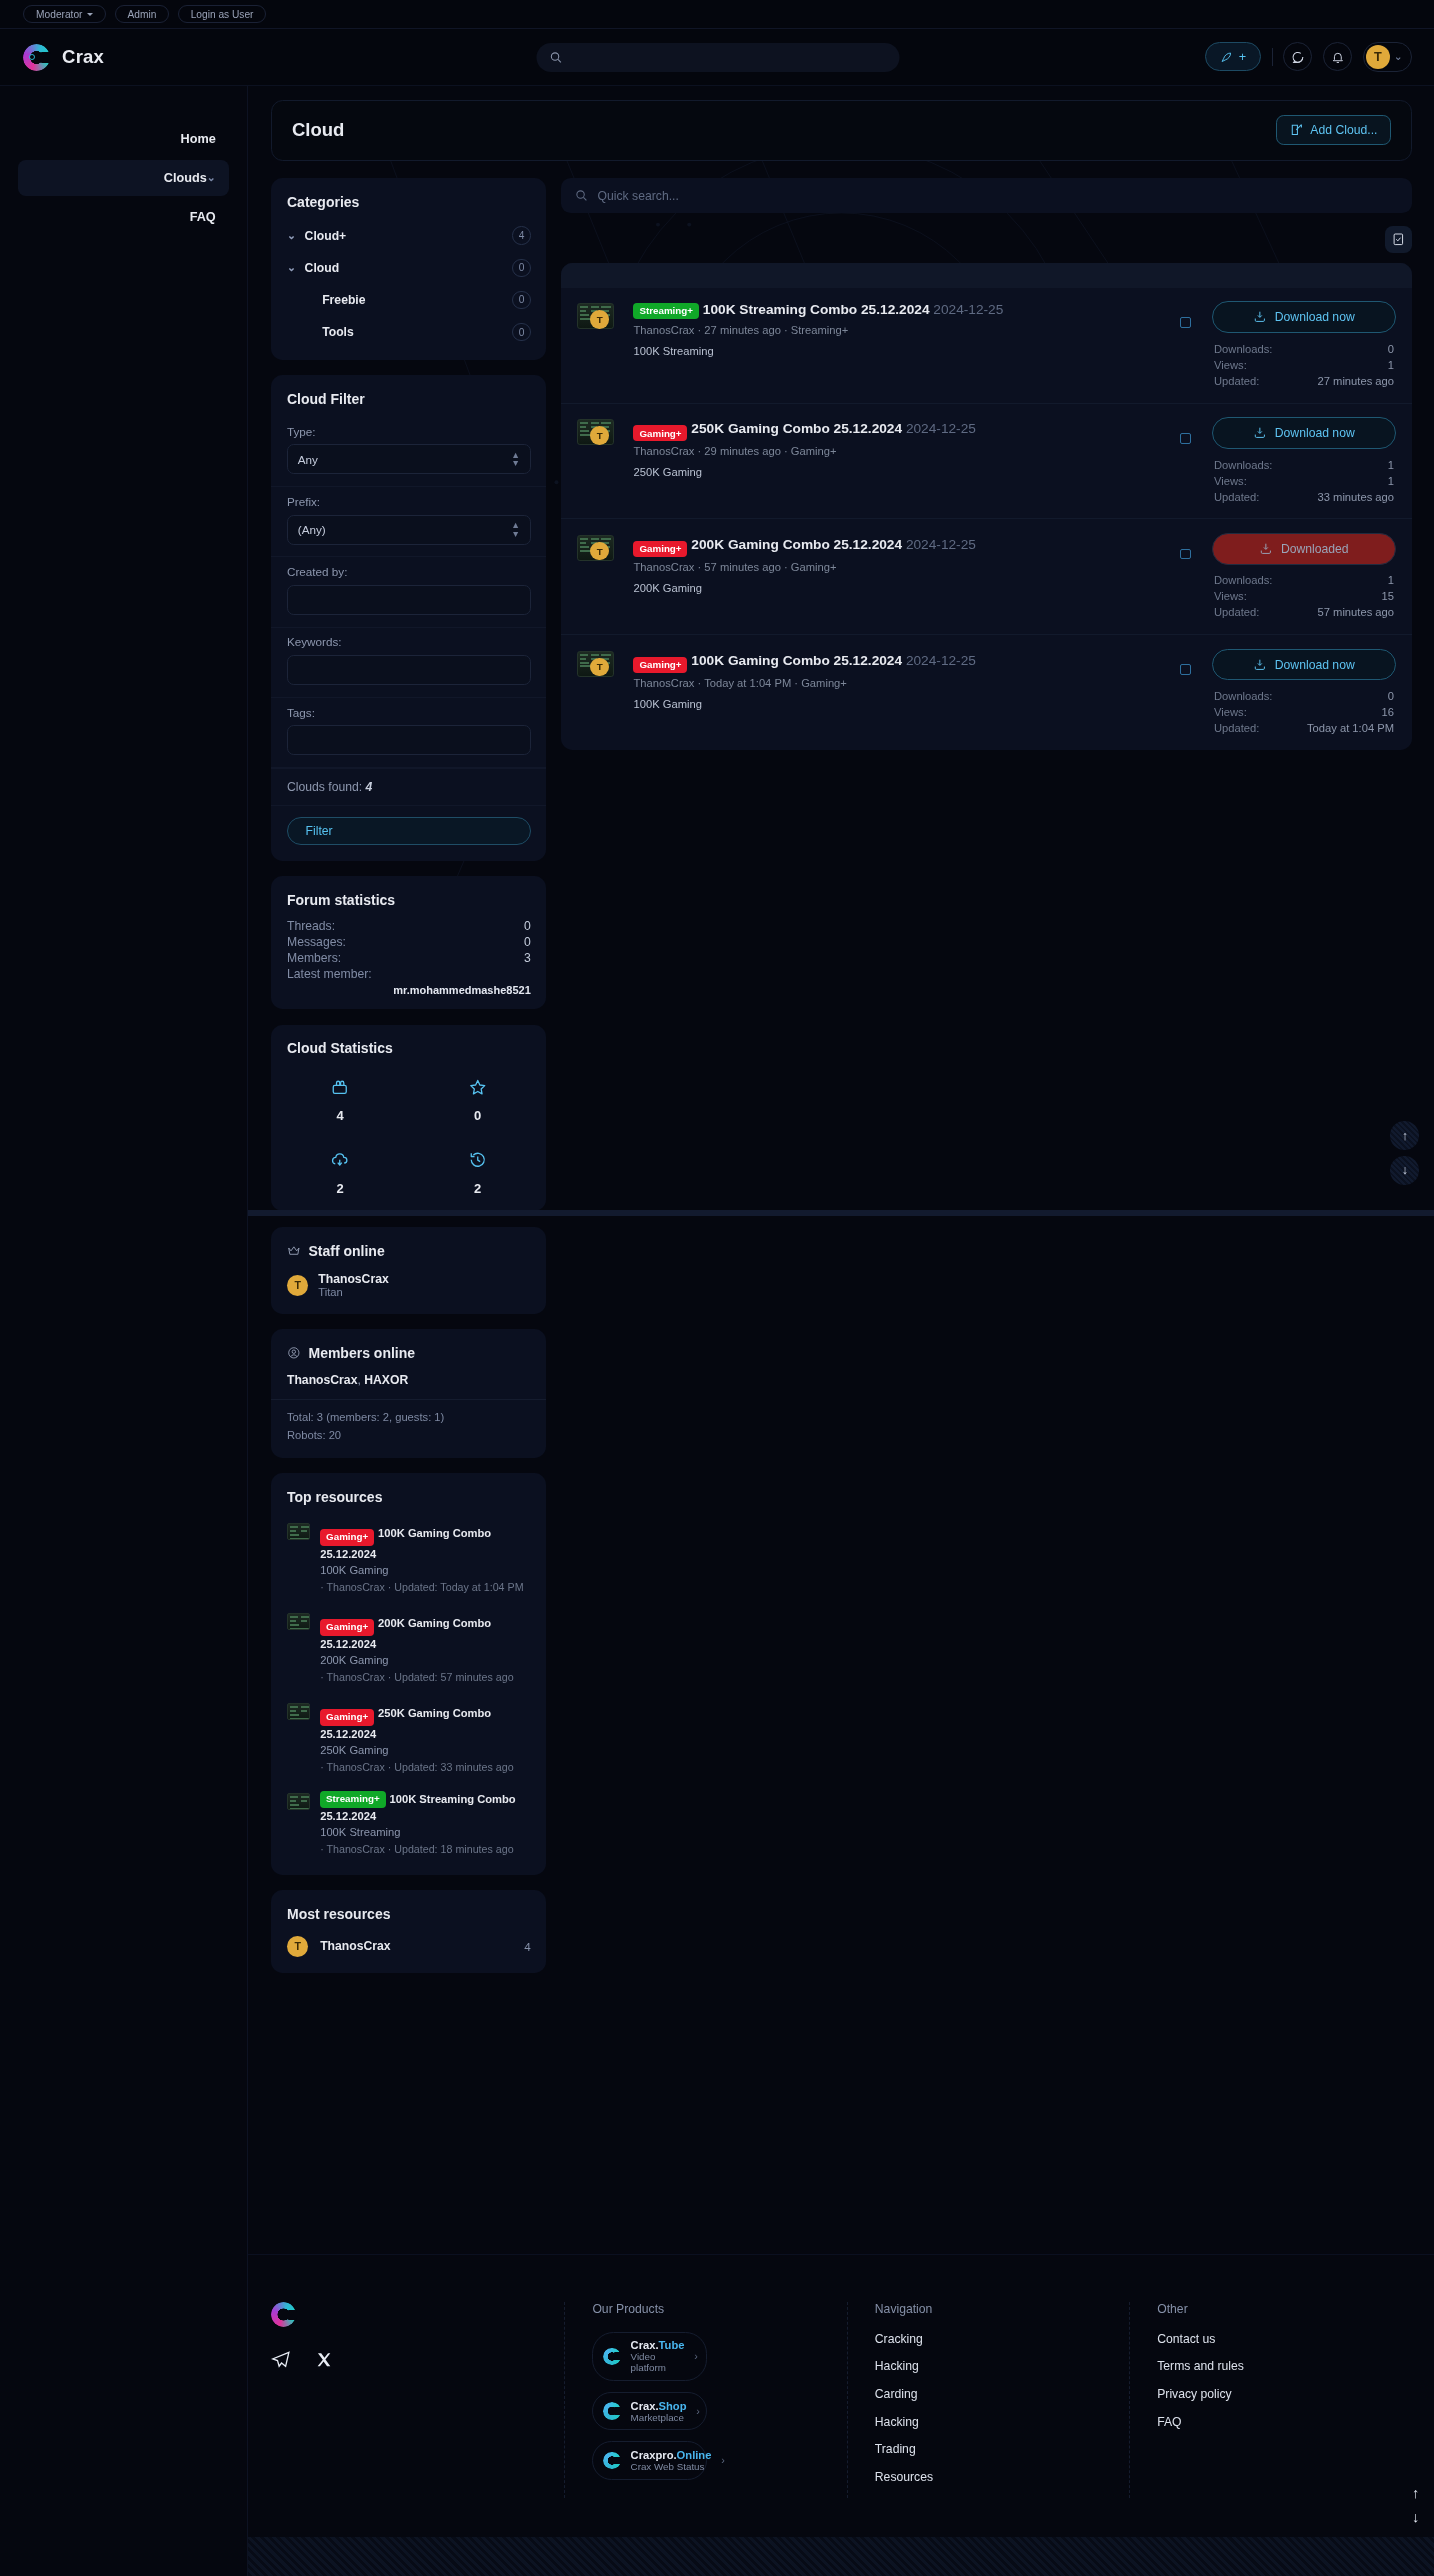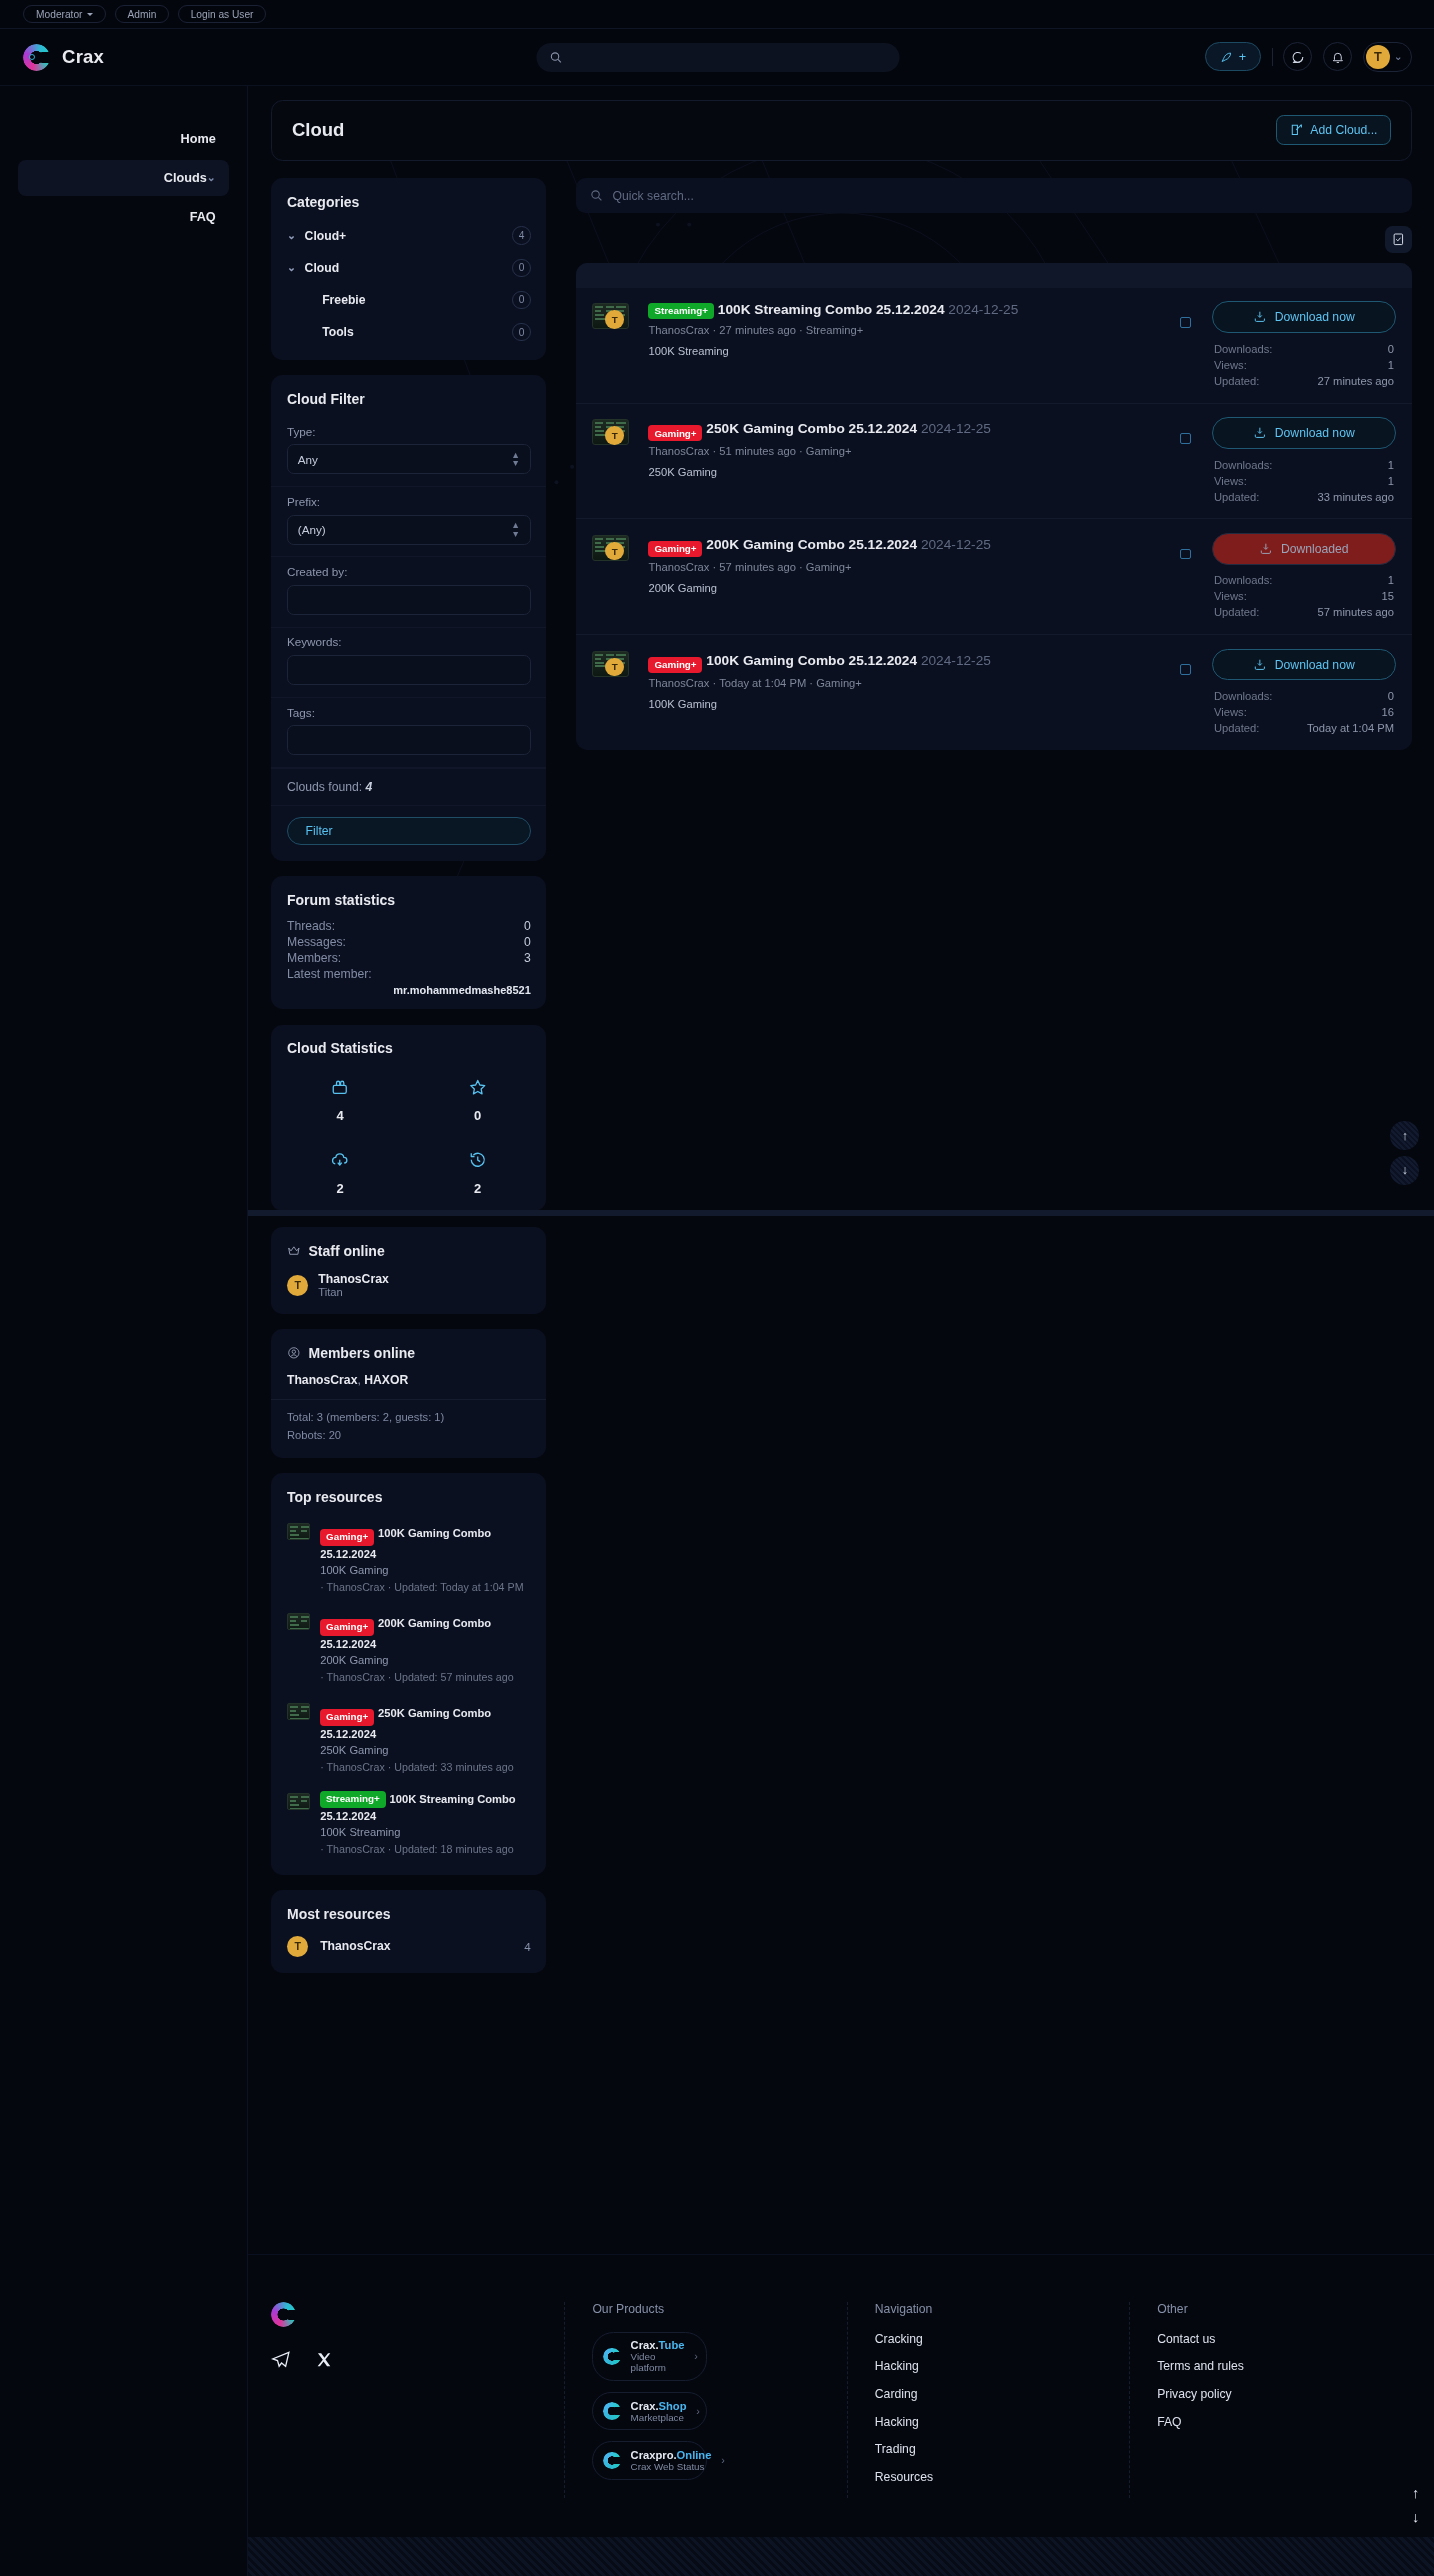--- a/index.html
+++ b/index.html
@@ -118,21 +118,21 @@
     display:flex; align-items:center; justify-content:space-between;
     padding: 0 19.5px;
   }
   .page-title { font-size: 18.5px; font-weight: bold; }
   .btn-outline {
     border:1px solid #1f5872; background:#08141f; color:#5ec4f2;
     border-radius: 7.8px; padding: 6.8px 12.7px; font-size: 12.2px;
     display:flex; align-items:center; gap:6.8px;
   }
 
-  .colwrap { display:flex; gap: 30px; padding: 17.6px 23.4px 0 23.4px; position:relative; }
+  .colwrap { display:flex; gap: 15px; padding: 17.6px 23.4px 0 23.4px; position:relative; }
   .sidecol { width: 275px; flex:none; }
   .maincol { flex:1; min-width:0; }
 
   .block {
     background:#0b1020; border-radius: 11.7px; margin-bottom: 15.6px; overflow:hidden;
   }
   .block-title { font-size: 14px; font-weight:bold; padding: 15.6px 15.6px 9.8px 15.6px; display:flex; align-items:center; gap:7.8px;}
 
   .cat-row {
     display:flex; align-items:center; padding: 6.8px 15.6px; font-size: 12.2px; font-weight:bold;
@@ -701,21 +701,21 @@
                   <i style="left:23.4px;top:5.9px;width:7.8px;height:2px"></i>
                   <i style="left:2px;top:13.7px;width:19.5px;height:2px"></i>
                   <i style="left:23.4px;top:9.8px;width:8.8px;height:2px"></i>
                 </div>
   <div class="res-av">T</div>
   <div class="res-main">
     <div class="res-title">
       <span class="prefix gaming">Gaming+</span>250K Gaming Combo 25.12.2024
       <span class="date">2024-12-25</span>
     </div>
-    <div class="res-sub">ThanosCrax · 51 minutes ago · Gaming+</div>
+    <div class="res-sub">ThanosCrax · 29 minutes ago · Gaming+</div>
     <div class="res-desc">250K Gaming</div>
   </div>
   <div class="res-check"></div>
   <div class="res-right">
     <div class="btn-dl active">
       <svg width="13.7" height="13.7" viewBox="0 0 24 24" fill="none" stroke="currentColor" stroke-width="1.7">
                       <path d="M12 3v9"></path>
                       <path d="M8.5 9.5L12 13l3.5-3.5"></path>
                       <path d="M4 15v3a2 2 0 0 0 2 2h12a2 2 0 0 0 2-2v-3"></path>
                     </svg>

